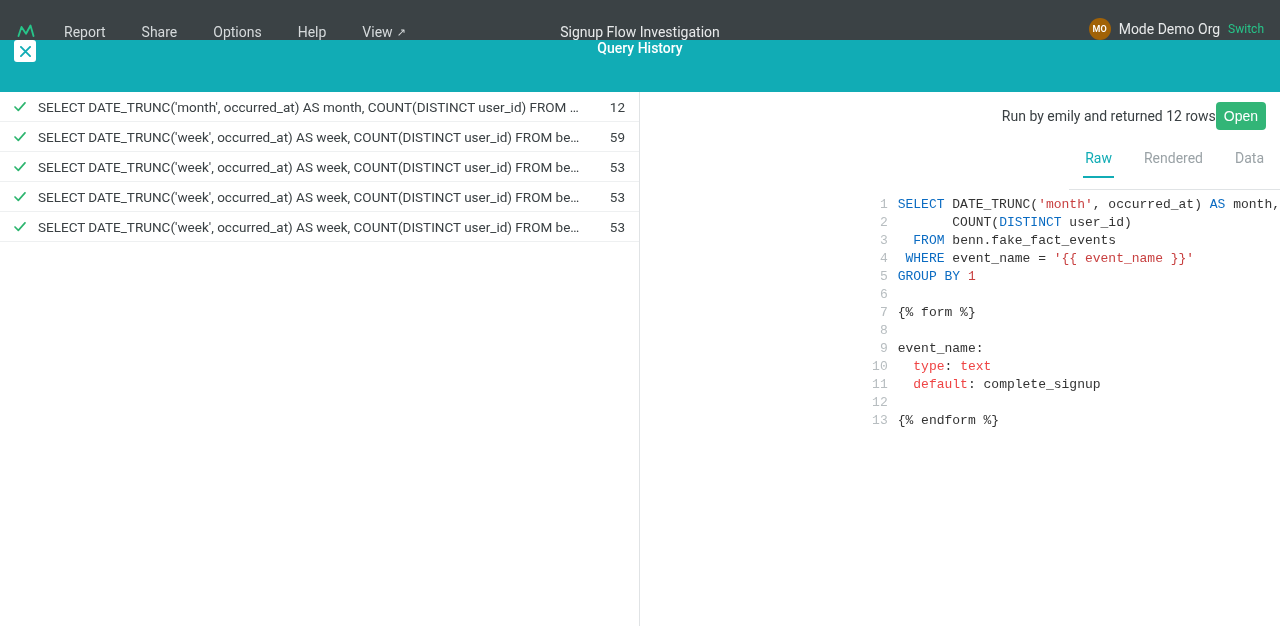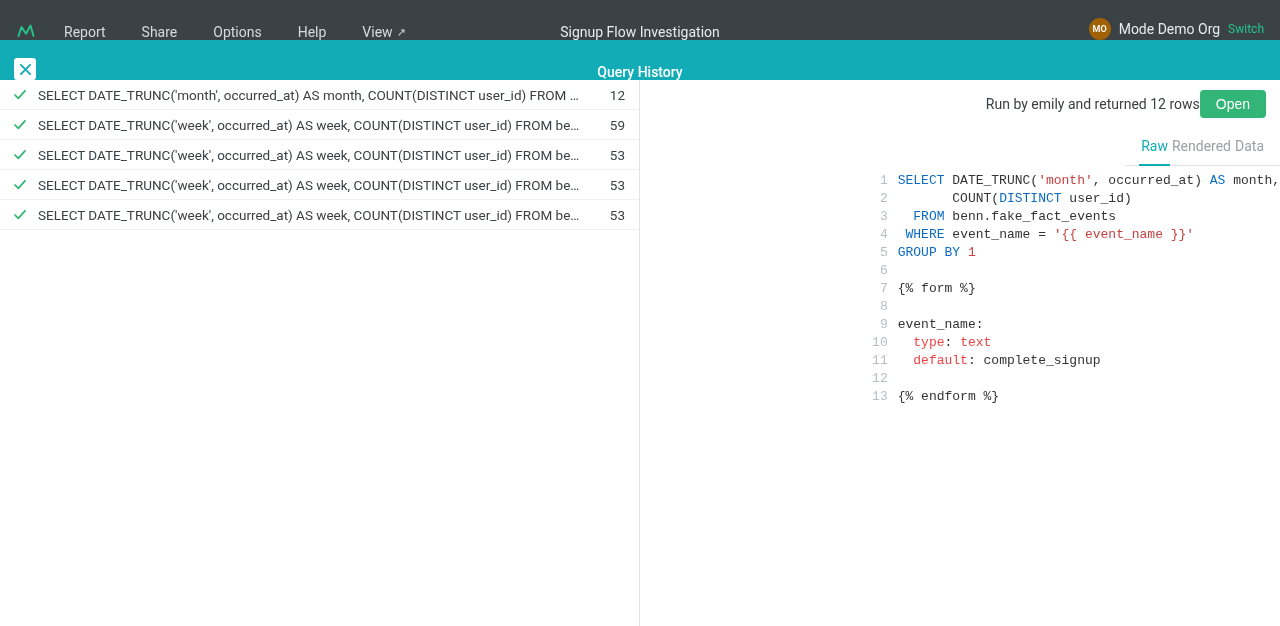--- a/index.html
+++ b/index.html
@@ -68,23 +68,23 @@
   font-weight: 600;
   display: flex;
   align-items: center;
   justify-content: center;
 }
 .org-name { color: #e8eaeb; font-size: 14px; }
 .switch-link { color: #27c489; font-size: 12px; cursor: pointer; }
 
 .subheader {
   background: #11acb5;
-  height: 40px;
-  display: flex;
-  align-items: flex-end;
+  height: 52px;
+  display: flex;
+  align-items: flex-start;
   padding: 0 14px;
   position: relative;
 }
 .close-btn {
   width: 22px;
   height: 22px;
   background: #fff;
   border-radius: 3px;
   display: flex;
   align-items: center;
@@ -155,27 +155,28 @@
 .run-info {
   flex: 1;
   font-size: 14px;
   color: #3a4043;
 }
 .open-btn {
   background: #32b577;
   color: #fff;
   border: none;
   border-radius: 4px;
-  padding: 6px 16px;
+  padding: 6px 8px;
   font-size: 14px;
   cursor: pointer;
 }
 .tabs {
   display: flex;
-  padding: 6px 14px 0 14px;
+  gap: 28px;
+  padding: 6px 14px 12px 14px;
   border-bottom: 1px solid #e0e3e5;
 }
 .tab {
   padding: 8px 2px 10px 2px;
   font-size: 14px;
   color: #9aa2a6;
   cursor: pointer;
   border-bottom: 2px solid transparent;
   margin-bottom: -1px;
 }

